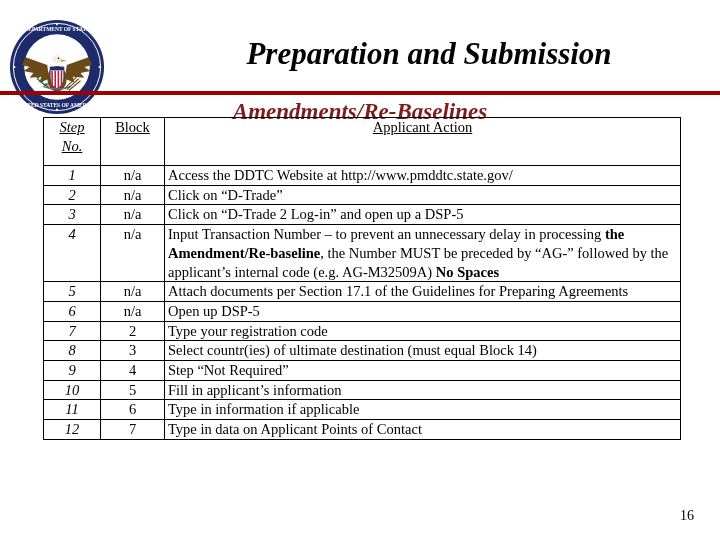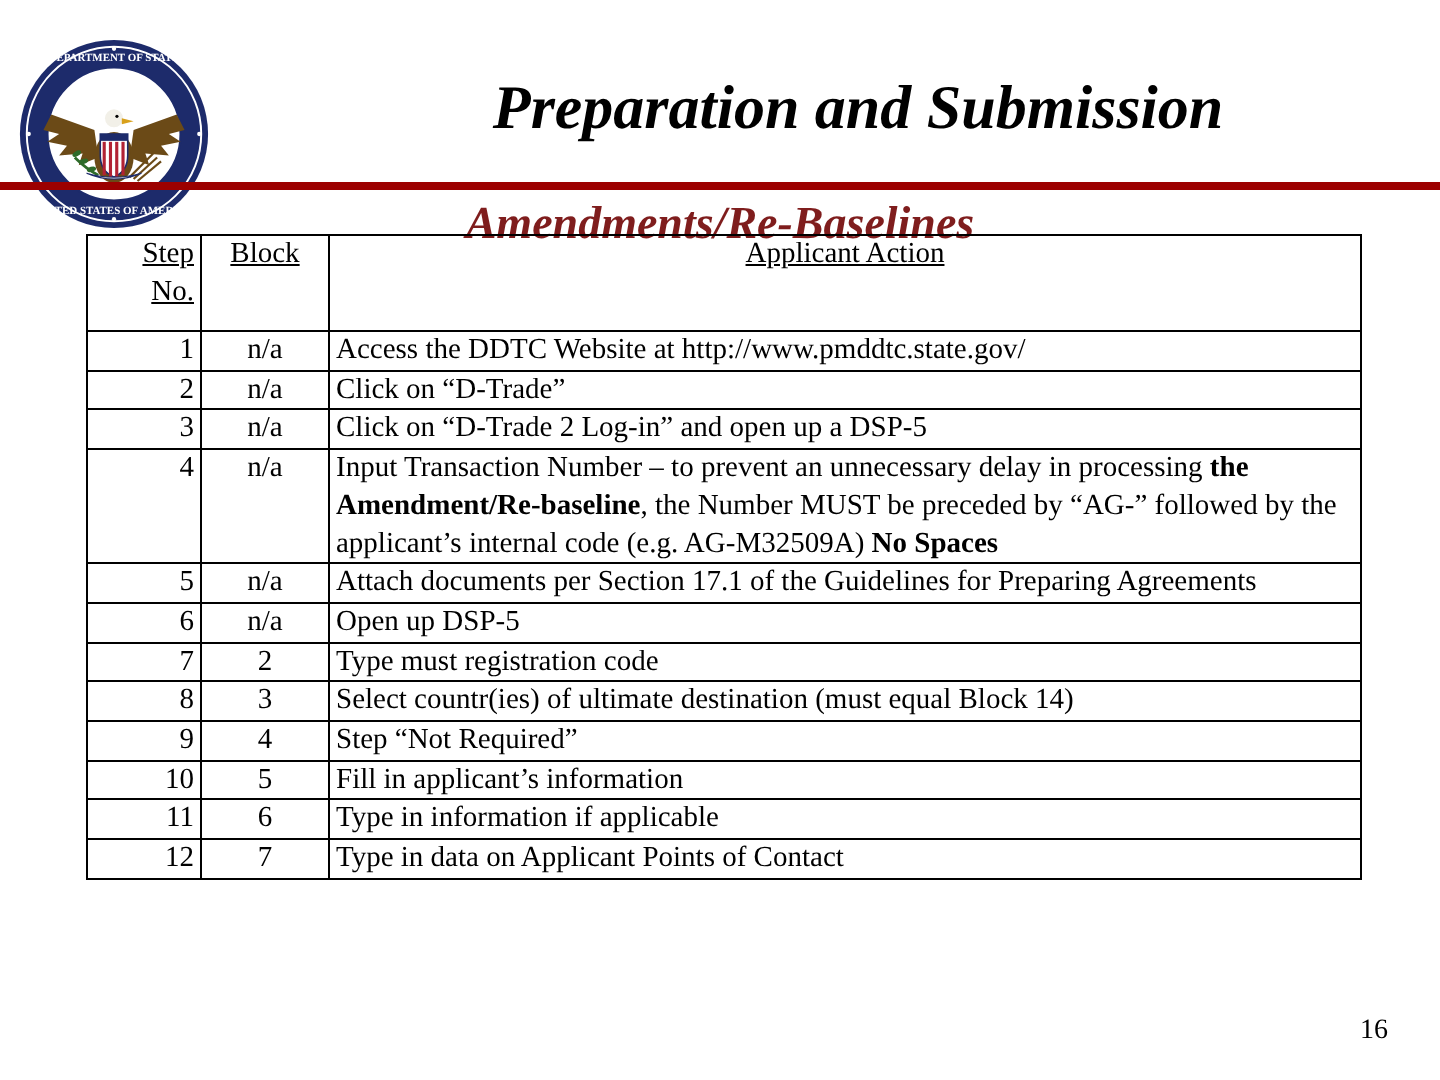--- a/index.html
+++ b/index.html
@@ -80,21 +80,21 @@
     font-size: 14.5px;
     color: #000000;
   }
   #steps-table td, #steps-table th {
     border: 1px solid #000000;
     padding: 0px 3px;
     vertical-align: top;
     font-weight: normal;
     line-height: 1.29;
   }
-  .col-step   { width: 50px;  text-align: right; }
+  .col-step   { width: 50px;  text-align: center; font-style: italic; }
   .col-block  { width: 57px;  text-align: center; }
   .col-action { width: 509px; text-align: left; }
 
   thead .col-step, thead .col-block, thead .col-action {
     vertical-align: top;
     height: 47px;
   }
   thead .hdr-u {
     text-decoration: underline;
     display: inline-block;
@@ -230,21 +230,21 @@
 
     <tr>
       <td class="col-step">6</td>
       <td class="col-block">n/a</td>
       <td class="col-action">Open up DSP-5</td>
     </tr>
 
     <tr>
       <td class="col-step">7</td>
       <td class="col-block">2</td>
-      <td class="col-action">Type must registration code</td>
+      <td class="col-action">Type your registration code</td>
     </tr>
 
     <tr>
       <td class="col-step">8</td>
       <td class="col-block">3</td>
       <td class="col-action">Select countr(ies) of ultimate destination (must equal Block 14)</td>
     </tr>
 
     <tr>
       <td class="col-step">9</td>

